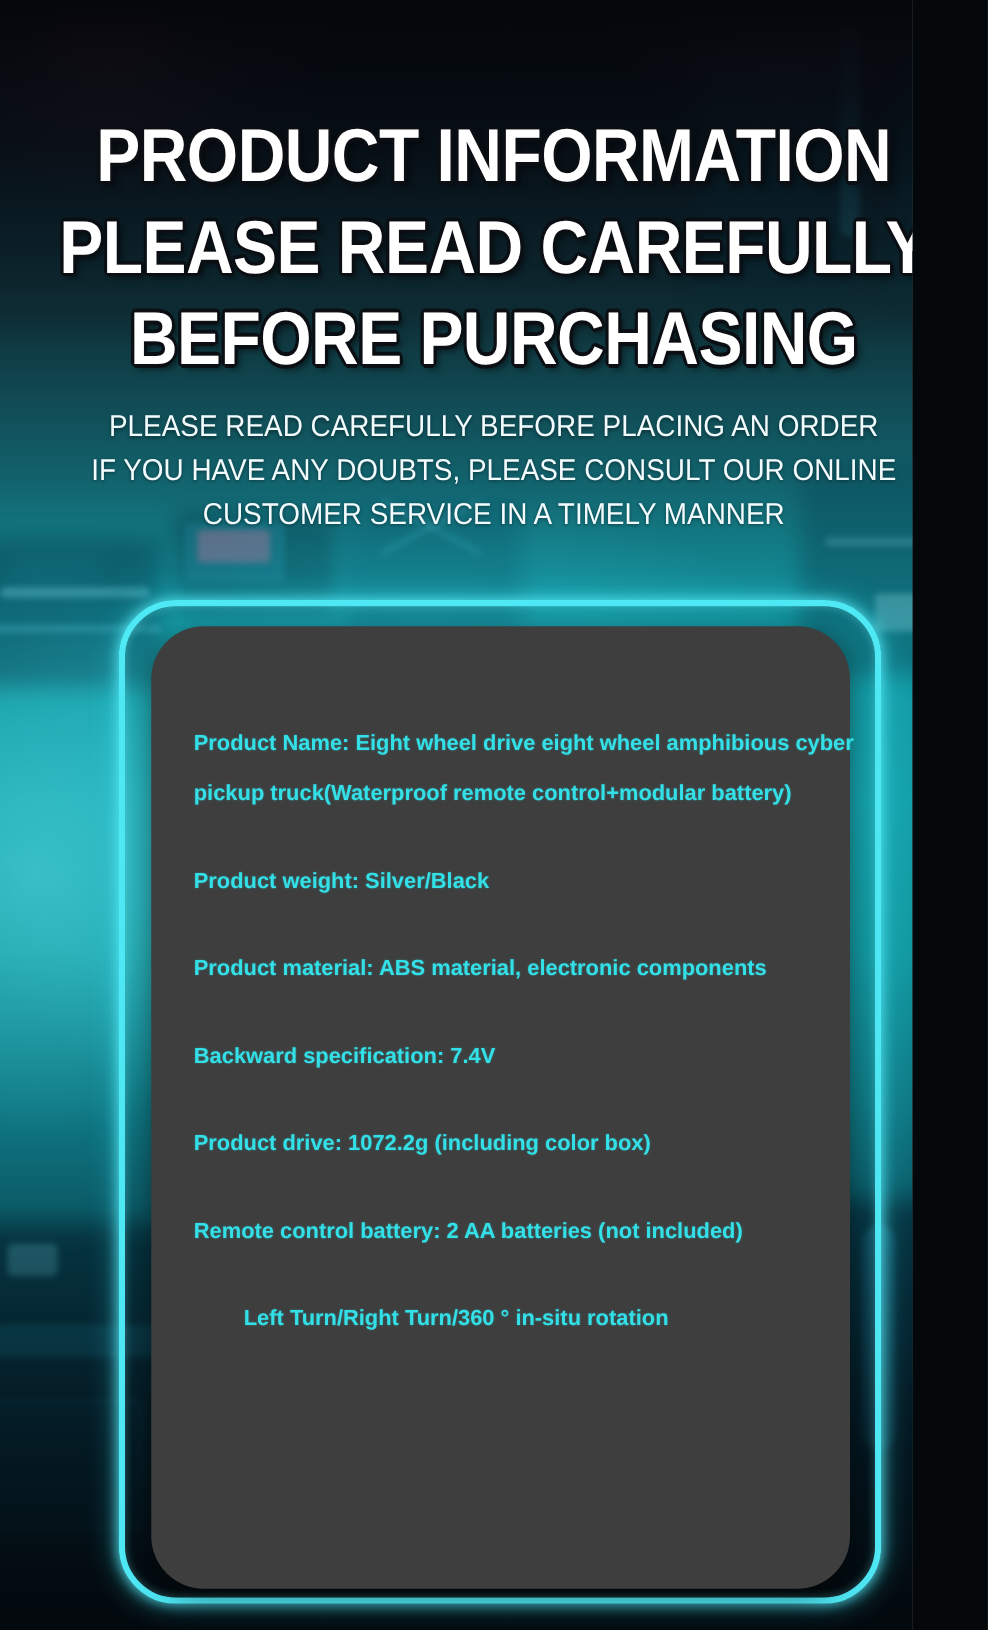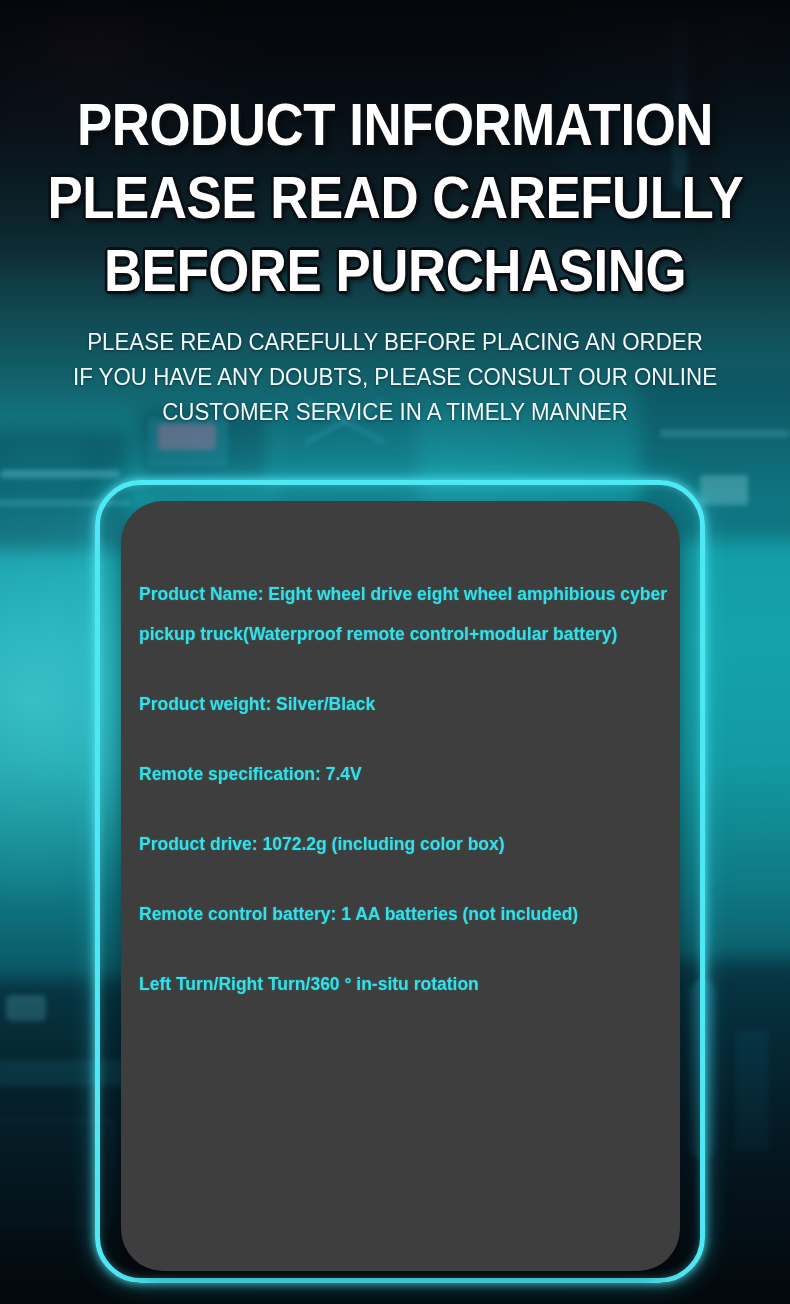--- a/index.html
+++ b/index.html
@@ -2,21 +2,21 @@
 <html><head>
 <meta charset="utf-8">
 <style>
   html, body {
     margin: 0;
     padding: 0;
     background: #05080b;
   }
   #page {
     position: relative;
-    width: 790px;
+    width: 730px;
     height: 1304px;
     overflow: hidden;
     font-family: "Liberation Sans", sans-serif;
     background: #404040;
   }
 
   
   .bg-layer { position: absolute; inset: 0; }
 
   .bg-base {
@@ -141,33 +141,33 @@
     left: 121px;
     top: 501px;
     width: 559px;
     height: 770px;
     background: #3e3e3e;
     border-radius: 42px;
     box-shadow: 0 6px 22px rgba(0,0,0,0.45);
   }
   .spec-list {
     position: absolute;
-    left: 139px;
+    left: 155px;
     top: 574px;
     width: 540px;
   }
   .spec-item {
     color: #33e0e8;
     font-weight: bold;
     font-size: 17.5px;
     line-height: 40px;
     margin: 0 0 30px 0;
     text-shadow: 0 0 2px rgba(50, 225, 235, 0.35);
   }
-  .spec-item:last-child { margin-bottom: 0; }
+  .spec-item:last-child { margin-bottom: 0; margin-left: 40px; }
 </style>
 </head>
 <body>
 
 <div id="page">
 
   <div class="bg-layer bg-base"></div>
 
   <div class="mach mach-soft" style="left:-20px; top:430px; width:150px; height:120px; background:rgba(10,70,85,0.55);"></div>
   <div class="mach mach-soft" style="left:10px; top:440px; width:70px; height:90px; background:rgba(18,110,125,0.40);"></div>
@@ -216,19 +216,20 @@
   <div class="subline" id="sl1">PLEASE READ CAREFULLY BEFORE PLACING AN ORDER</div>
   <div class="subline" id="sl2">IF YOU HAVE ANY DOUBTS, PLEASE CONSULT OUR ONLINE</div>
   <div class="subline" id="sl3">CUSTOMER SERVICE IN A TIMELY MANNER</div>
 
   <div class="card-border"></div>
   <div class="card-panel"></div>
 
   <div class="spec-list" id="spec-list">
       <p class="spec-item">Product Name: Eight wheel drive eight wheel amphibious cyber pickup truck(Waterproof remote control+modular battery)</p>
       <p class="spec-item">Product weight: Silver/Black</p>
-      <p class="spec-item">Remote specification: 7.4V</p>
+      <p class="spec-item">Product material: ABS material, electronic components</p>
+      <p class="spec-item">Backward specification: 7.4V</p>
       <p class="spec-item">Product drive: 1072.2g (including color box)</p>
-      <p class="spec-item">Remote control battery: 1 AA batteries (not included)</p>
+      <p class="spec-item">Remote control battery: 2 AA batteries (not included)</p>
       <p class="spec-item">Left Turn/Right Turn/360 ° in-situ rotation</p>
     </div>
 
 </div>
 
 </body></html>

